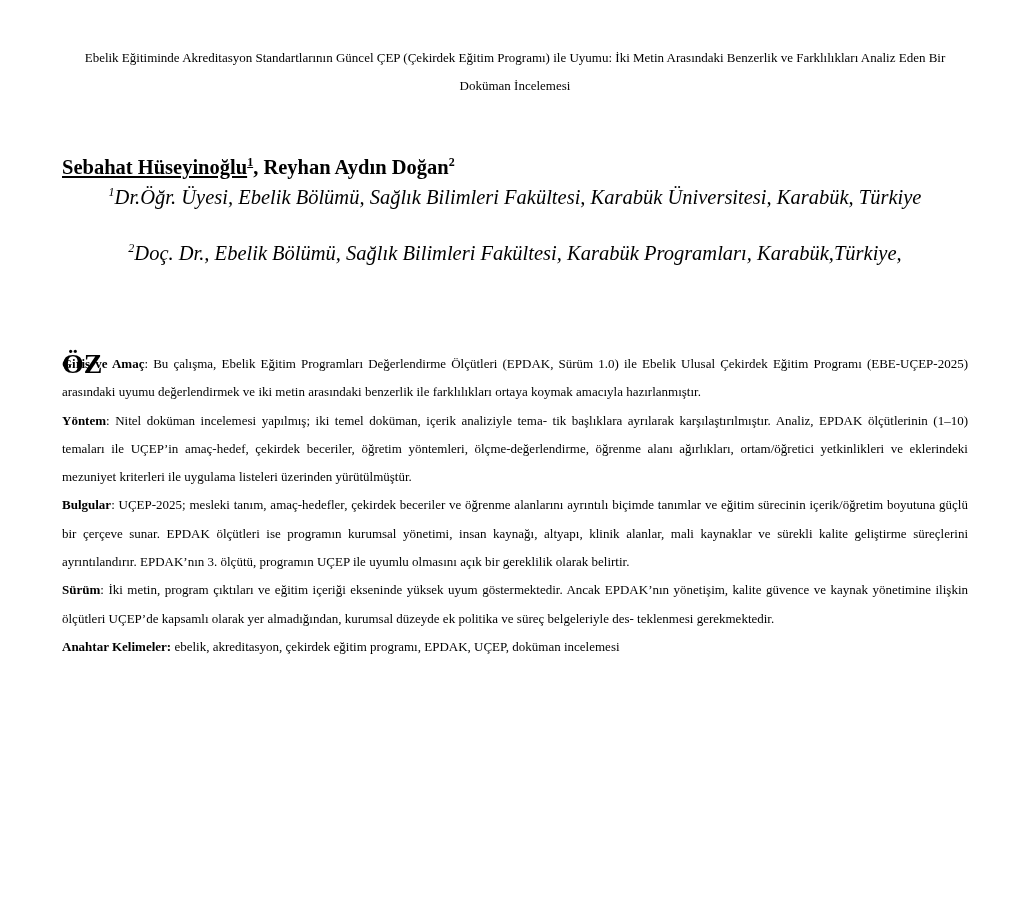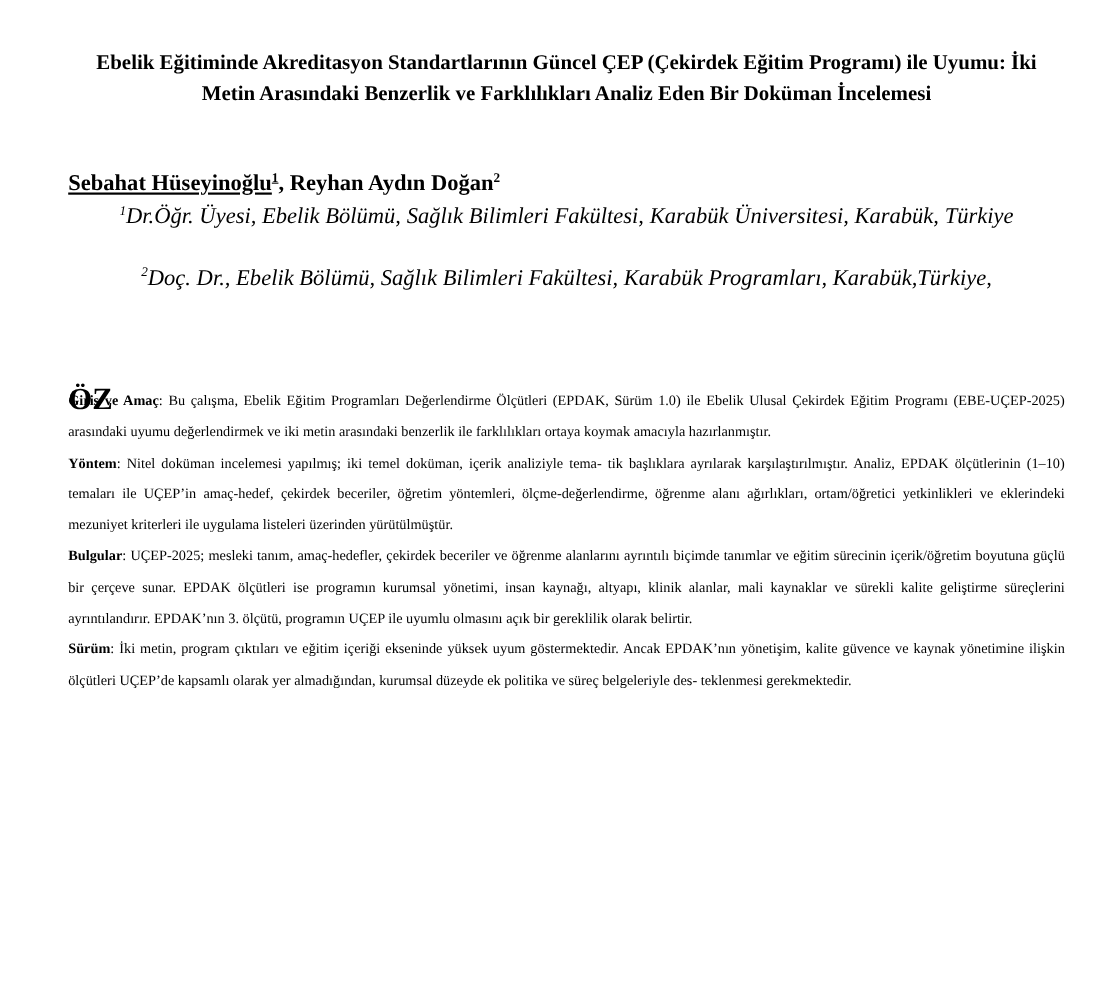--- a/index.html
+++ b/index.html
@@ -2,21 +2,21 @@
 <html><head>
   <meta charset="utf-8">
   <style>
     html, body { margin: 0; padding: 0; background: #ffffff; }
     body {
       width: 1018px; height: 912px; overflow: hidden; position: relative;
       font-family: "Liberation Serif", "DejaVu Serif", serif; color: #000;
     }
     .title {
       position: absolute; left: 62px; width: 906px; top: 44px;
-      text-align: center; font-weight: bold; font-size: 19px; line-height: 28px;
+      text-align: center; font-weight: normal; font-size: 13px; line-height: 28px;
     }
     .authors {
       position: absolute; left: 62px; width: 906px; top: 153px;
       text-align: left; font-weight: bold; font-size: 20.5px; line-height: 28px;
     }
     .authors sup { font-size: 12px; vertical-align: super; line-height: 0; }
     .aff {
       position: absolute; left: 52px; width: 926px;
       text-align: center; font-style: italic; font-size: 20.5px; line-height: 27px;
     }
@@ -52,13 +52,14 @@
   <sup>2</sup><span>Doç. Dr., Ebelik Bölümü, Sağlık Bilimleri Fakültesi, Karabük Programları, Karabük,Türkiye,</span>
 </div>
 
 <div class="oz">ÖZ</div>
 
 <div class="abstract">
   <p><b>Giriş ve Amaç</b><span>: </span><span>Bu çalışma, Ebelik Eğitim Programları Değerlendirme Ölçütleri (EPDAK, Sürüm 1.0) ile Ebelik Ulusal Çekirdek Eğitim Programı (EBE-UÇEP-2025) arasındaki uyumu değerlendirmek ve iki metin arasındaki benzerlik ile farklılıkları ortaya koymak amacıyla hazırlanmıştır.</span></p>
   <p><b>Yöntem</b><span>: </span><span>Nitel doküman incelemesi yapılmış; iki temel doküman, içerik analiziyle tema- tik başlıklara ayrılarak karşılaştırılmıştır. Analiz, EPDAK ölçütlerinin (1–10) temaları ile UÇEP’in amaç-hedef, çekirdek beceriler, öğretim yöntemleri, ölçme-değerlendirme, öğrenme alanı ağırlıkları, ortam/öğretici yetkinlikleri ve eklerindeki mezuniyet kriterleri ile uygulama listeleri üzerinden yürütülmüştür.</span></p>
   <p><b>Bulgular</b><span>: </span><span>UÇEP-2025; mesleki tanım, amaç-hedefler, çekirdek beceriler ve öğrenme alanlarını ayrıntılı biçimde tanımlar ve eğitim sürecinin içerik/öğretim boyutuna güçlü bir çerçeve sunar. EPDAK ölçütleri ise programın kurumsal yönetimi, insan kaynağı, altyapı, klinik alanlar, mali kaynaklar ve sürekli kalite geliştirme süreçlerini ayrıntılandırır. EPDAK’nın 3. ölçütü, programın UÇEP ile uyumlu olmasını açık bir gereklilik olarak belirtir.</span></p>
   <p><b>Sürüm</b><span>: </span><span>İki metin, program çıktıları ve eğitim içeriği ekseninde yüksek uyum göstermektedir. Ancak EPDAK’nın yönetişim, kalite güvence ve kaynak yönetimine ilişkin ölçütleri UÇEP’de kapsamlı olarak yer almadığından, kurumsal düzeyde ek politika ve süreç belgeleriyle des- teklenmesi gerekmektedir.</span></p>
+  <p><b>Anahtar Kelimeler:</b><span> </span><span>ebelik, akreditasyon, çekirdek eğitim programı, EPDAK, UÇEP, doküman incelemesi</span></p>
 </div>
 
 </body></html>

